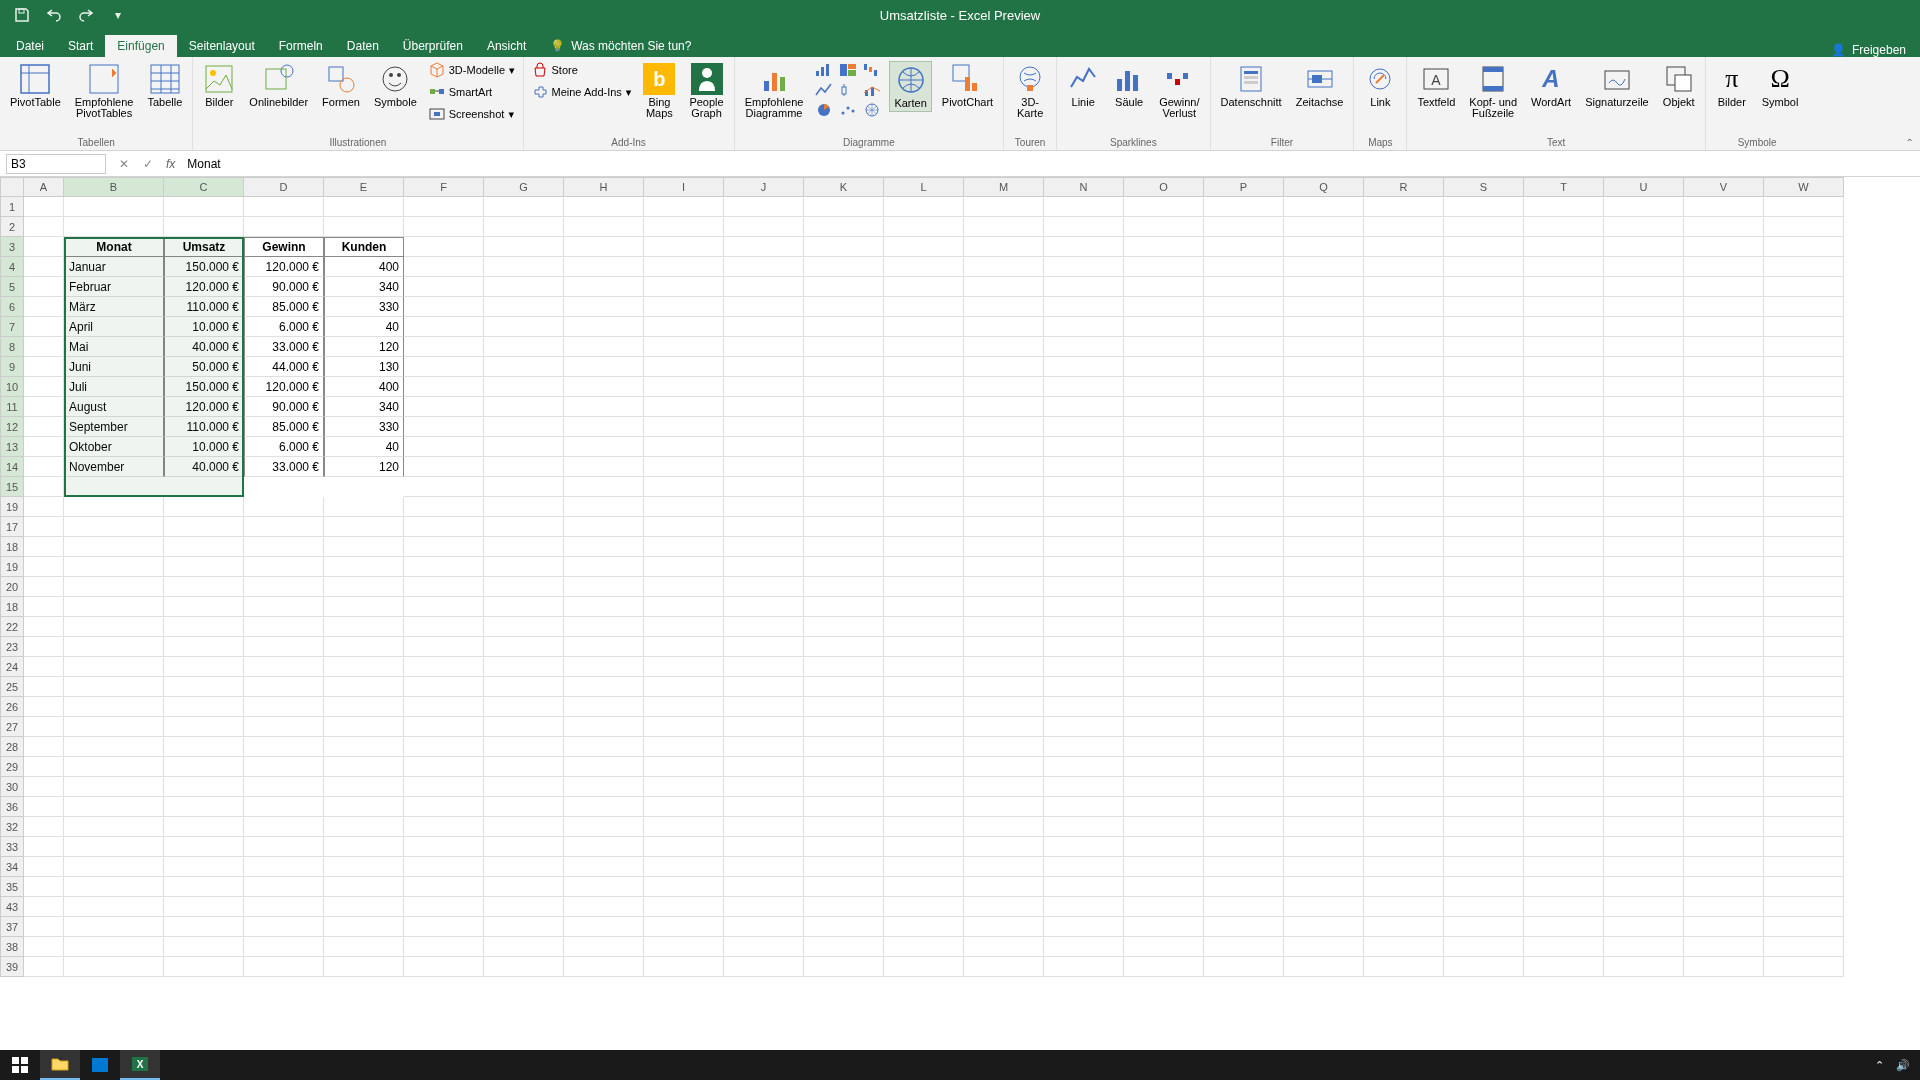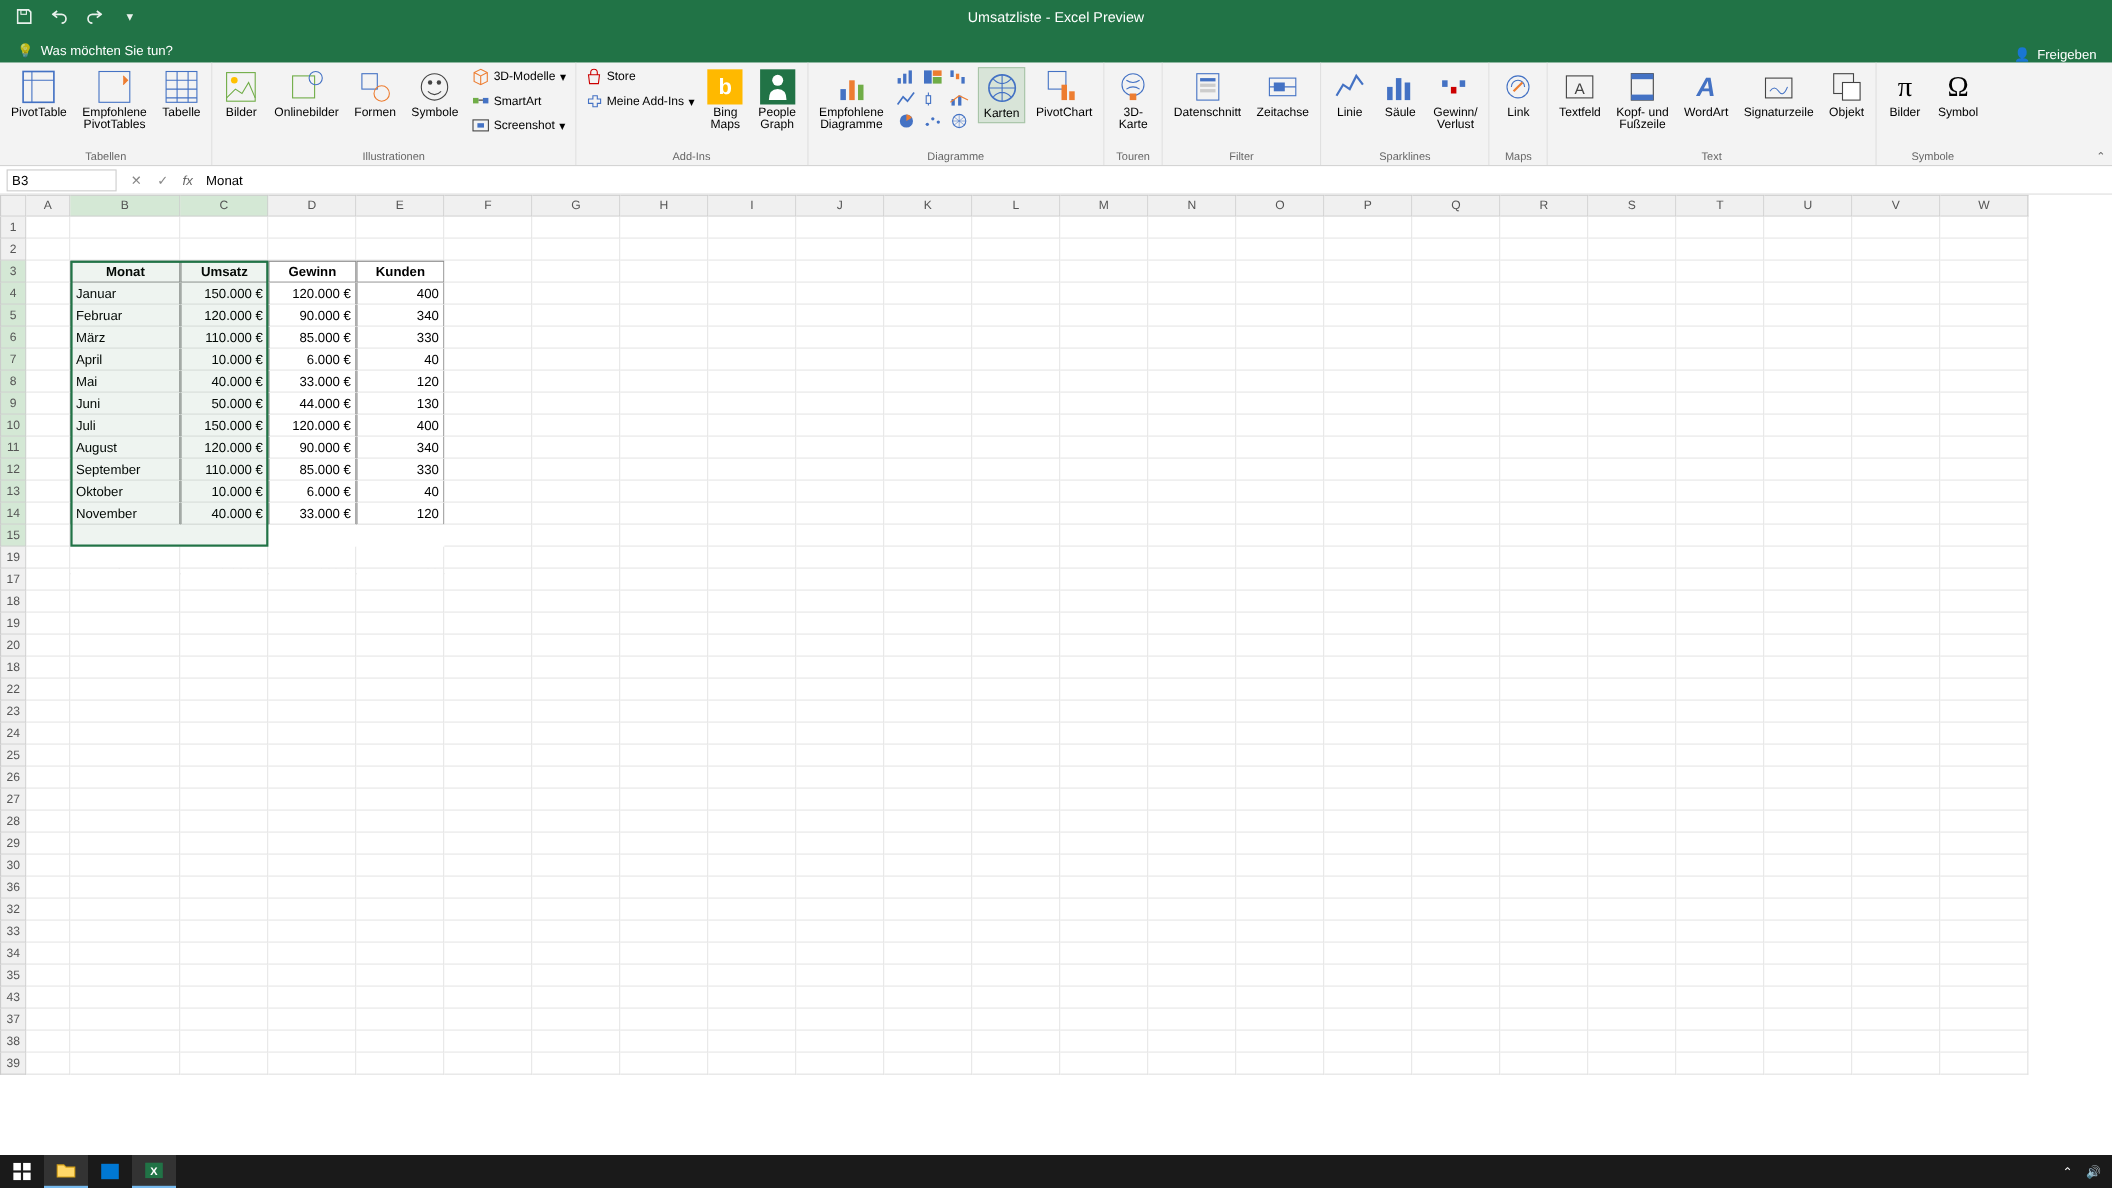--- a/index.html
+++ b/index.html
@@ -90,20 +90,30 @@
         <svg width="14" height="14" viewBox="0 0 14 14">
           <path d="M9 2 L13 5 L9 8 M13 5 H5 a4 4 0 0 0 0 8" fill="none" stroke="#fff" stroke-width="1.5"></path>
         </svg>
       </div>
     <div class="qat-btn">▾</div>
   </div>
   <div class="title-text">Umsatzliste  -  Excel Preview</div>
 </div>
 
 <div class="tabbar">
+  <div id="tabs-host" style="display: flex;">
+      <div class="tab">Datei</div>
+      <div class="tab">Start</div>
+      <div class="tab active">Einfügen</div>
+      <div class="tab">Seitenlayout</div>
+      <div class="tab">Formeln</div>
+      <div class="tab">Daten</div>
+      <div class="tab">Überprüfen</div>
+      <div class="tab">Ansicht</div>
+    </div>
   <div class="tell-me">
     <span class="tell-me-icon">💡</span>
     <span>Was möchten Sie tun?</span>
   </div>
   <div class="share-area">
     <span>👤</span>
     <span>Freigeben</span>
   </div>
 </div>
 
@@ -358,75 +368,75 @@
         </div>
     </div>
     <div class="ribbon-group-label">Touren</div>
   </div>
 
   <div class="ribbon-group">
     <div class="ribbon-group-content">
       <div class="ribbon-btn big">
           <span class="ic">
             <svg width="32" height="32">
+              <path d="M4 24l6-10 6 4 6-12 6 8" fill="none" stroke="#4472c4" stroke-width="2"></path>
+            </svg>
+          </span>
+          <span class="lbl">Linie</span>
+        </div>
+      <div class="ribbon-btn big">
+          <span class="ic">
+            <svg width="32" height="32">
+              <rect x="4" y="16" width="5" height="12" fill="#4472c4"></rect>
+              <rect x="12" y="8" width="5" height="20" fill="#4472c4"></rect>
+              <rect x="20" y="12" width="5" height="16" fill="#4472c4"></rect>
+            </svg>
+          </span>
+          <span class="lbl">Säule</span>
+        </div>
+      <div class="ribbon-btn big">
+          <span class="ic">
+            <svg width="32" height="32">
+              <rect x="4" y="10" width="5" height="6" fill="#4472c4"></rect>
+              <rect x="12" y="16" width="5" height="6" fill="#c00"></rect>
+              <rect x="20" y="10" width="5" height="6" fill="#4472c4"></rect>
+            </svg>
+          </span>
+          <span class="lbl" style="white-space:pre">Gewinn/
+Verlust</span>
+        </div>
+    </div>
+    <div class="ribbon-group-label">Sparklines</div>
+  </div>
+
+  <div class="ribbon-group">
+    <div class="ribbon-group-content">
+      <div class="ribbon-btn big">
+          <span class="ic">
+            <svg width="32" height="32">
               <rect x="6" y="4" width="20" height="24" fill="none" stroke="#4472c4"></rect>
               <rect x="9" y="8" width="14" height="3" fill="#4472c4"></rect>
               <rect x="9" y="13" width="14" height="3" fill="#ccc"></rect>
               <rect x="9" y="18" width="14" height="3" fill="#ccc"></rect>
             </svg>
           </span>
           <span class="lbl">Datenschnitt</span>
         </div>
       <div class="ribbon-btn big">
           <span class="ic">
             <svg width="32" height="32">
               <rect x="4" y="8" width="24" height="16" fill="none" stroke="#4472c4"></rect>
               <path d="M4 16h24" stroke="#4472c4"></path>
               <rect x="8" y="12" width="10" height="8" fill="#4472c4"></rect>
             </svg>
           </span>
           <span class="lbl">Zeitachse</span>
         </div>
     </div>
     <div class="ribbon-group-label">Filter</div>
-  </div>
-
-  <div class="ribbon-group">
-    <div class="ribbon-group-content">
-      <div class="ribbon-btn big">
-          <span class="ic">
-            <svg width="32" height="32">
-              <path d="M4 24l6-10 6 4 6-12 6 8" fill="none" stroke="#4472c4" stroke-width="2"></path>
-            </svg>
-          </span>
-          <span class="lbl">Linie</span>
-        </div>
-      <div class="ribbon-btn big">
-          <span class="ic">
-            <svg width="32" height="32">
-              <rect x="4" y="16" width="5" height="12" fill="#4472c4"></rect>
-              <rect x="12" y="8" width="5" height="20" fill="#4472c4"></rect>
-              <rect x="20" y="12" width="5" height="16" fill="#4472c4"></rect>
-            </svg>
-          </span>
-          <span class="lbl">Säule</span>
-        </div>
-      <div class="ribbon-btn big">
-          <span class="ic">
-            <svg width="32" height="32">
-              <rect x="4" y="10" width="5" height="6" fill="#4472c4"></rect>
-              <rect x="12" y="16" width="5" height="6" fill="#c00"></rect>
-              <rect x="20" y="10" width="5" height="6" fill="#4472c4"></rect>
-            </svg>
-          </span>
-          <span class="lbl" style="white-space:pre">Gewinn/
-Verlust</span>
-        </div>
-    </div>
-    <div class="ribbon-group-label">Sparklines</div>
   </div>
 
   <div class="ribbon-group">
     <div class="ribbon-group-content">
       <div class="ribbon-btn big">
           <span class="ic">
             <svg width="32" height="32">
               <circle cx="16" cy="16" r="10" fill="none" stroke="#4472c4"></circle>
               <path d="M10 16a6 6 0 0 1 12 0" fill="none" stroke="#4472c4"></path>
               <path d="M12 20l8-8" stroke="#ed7d31" stroke-width="2"></path>

